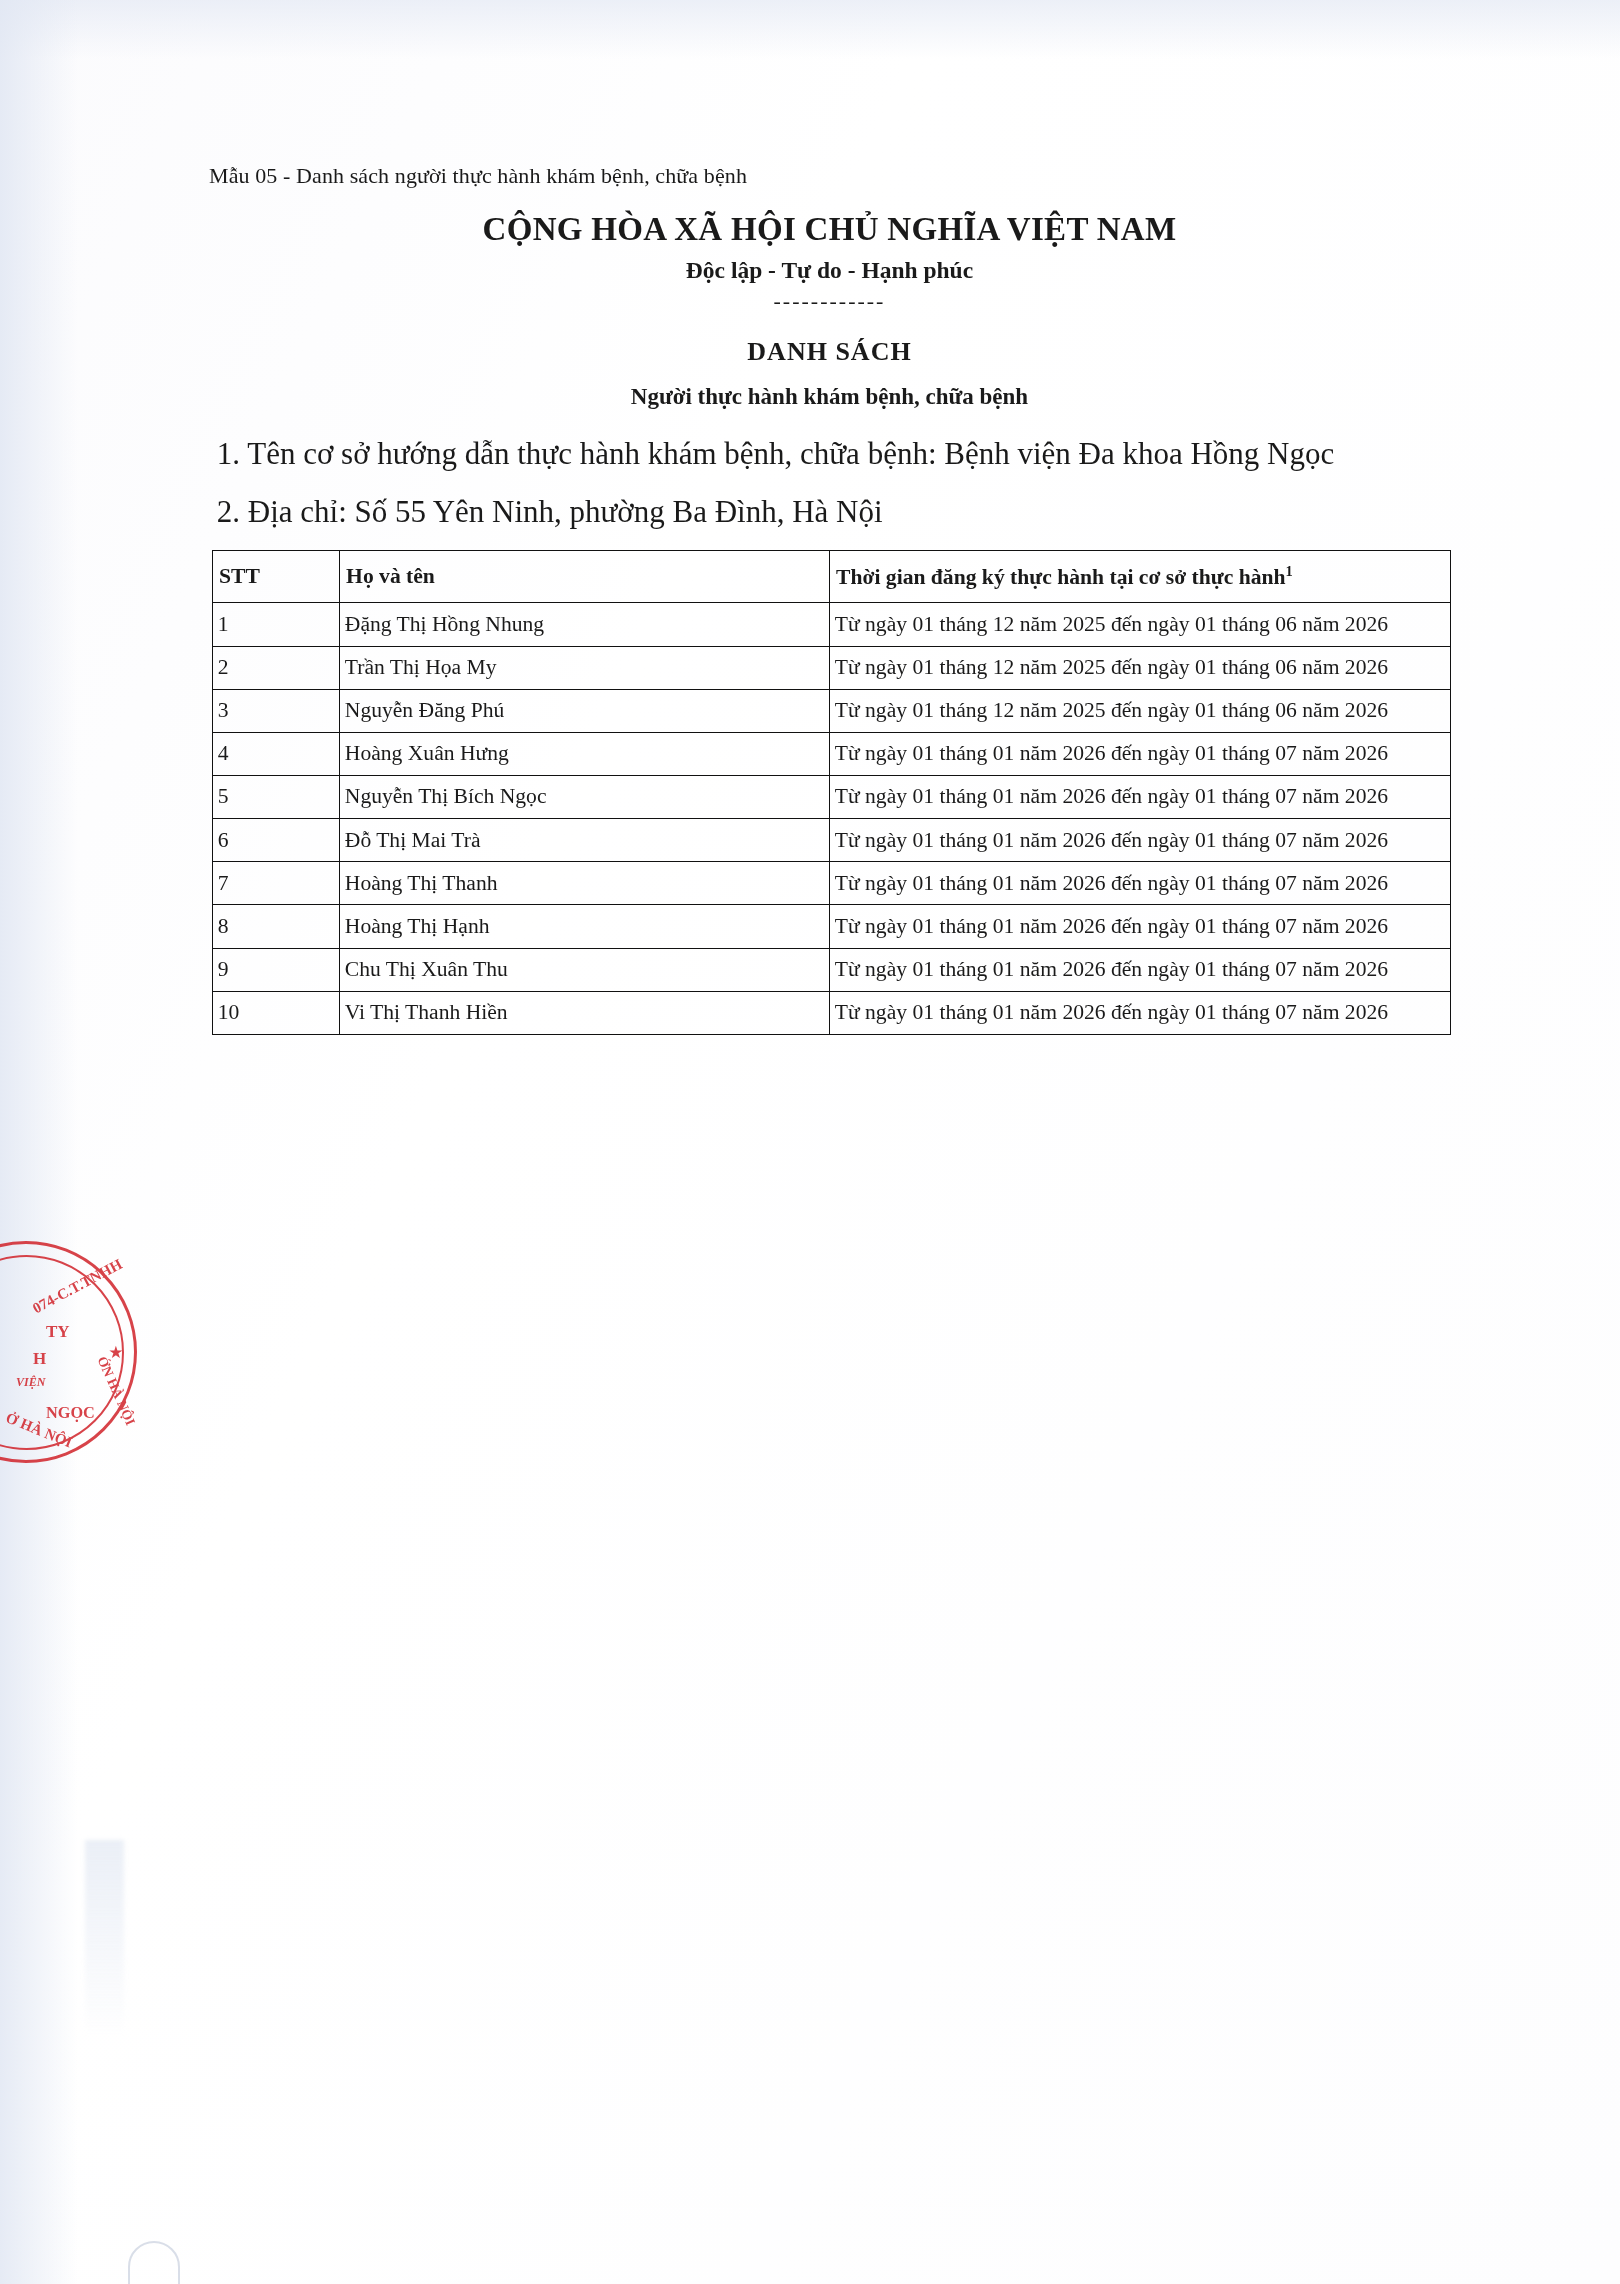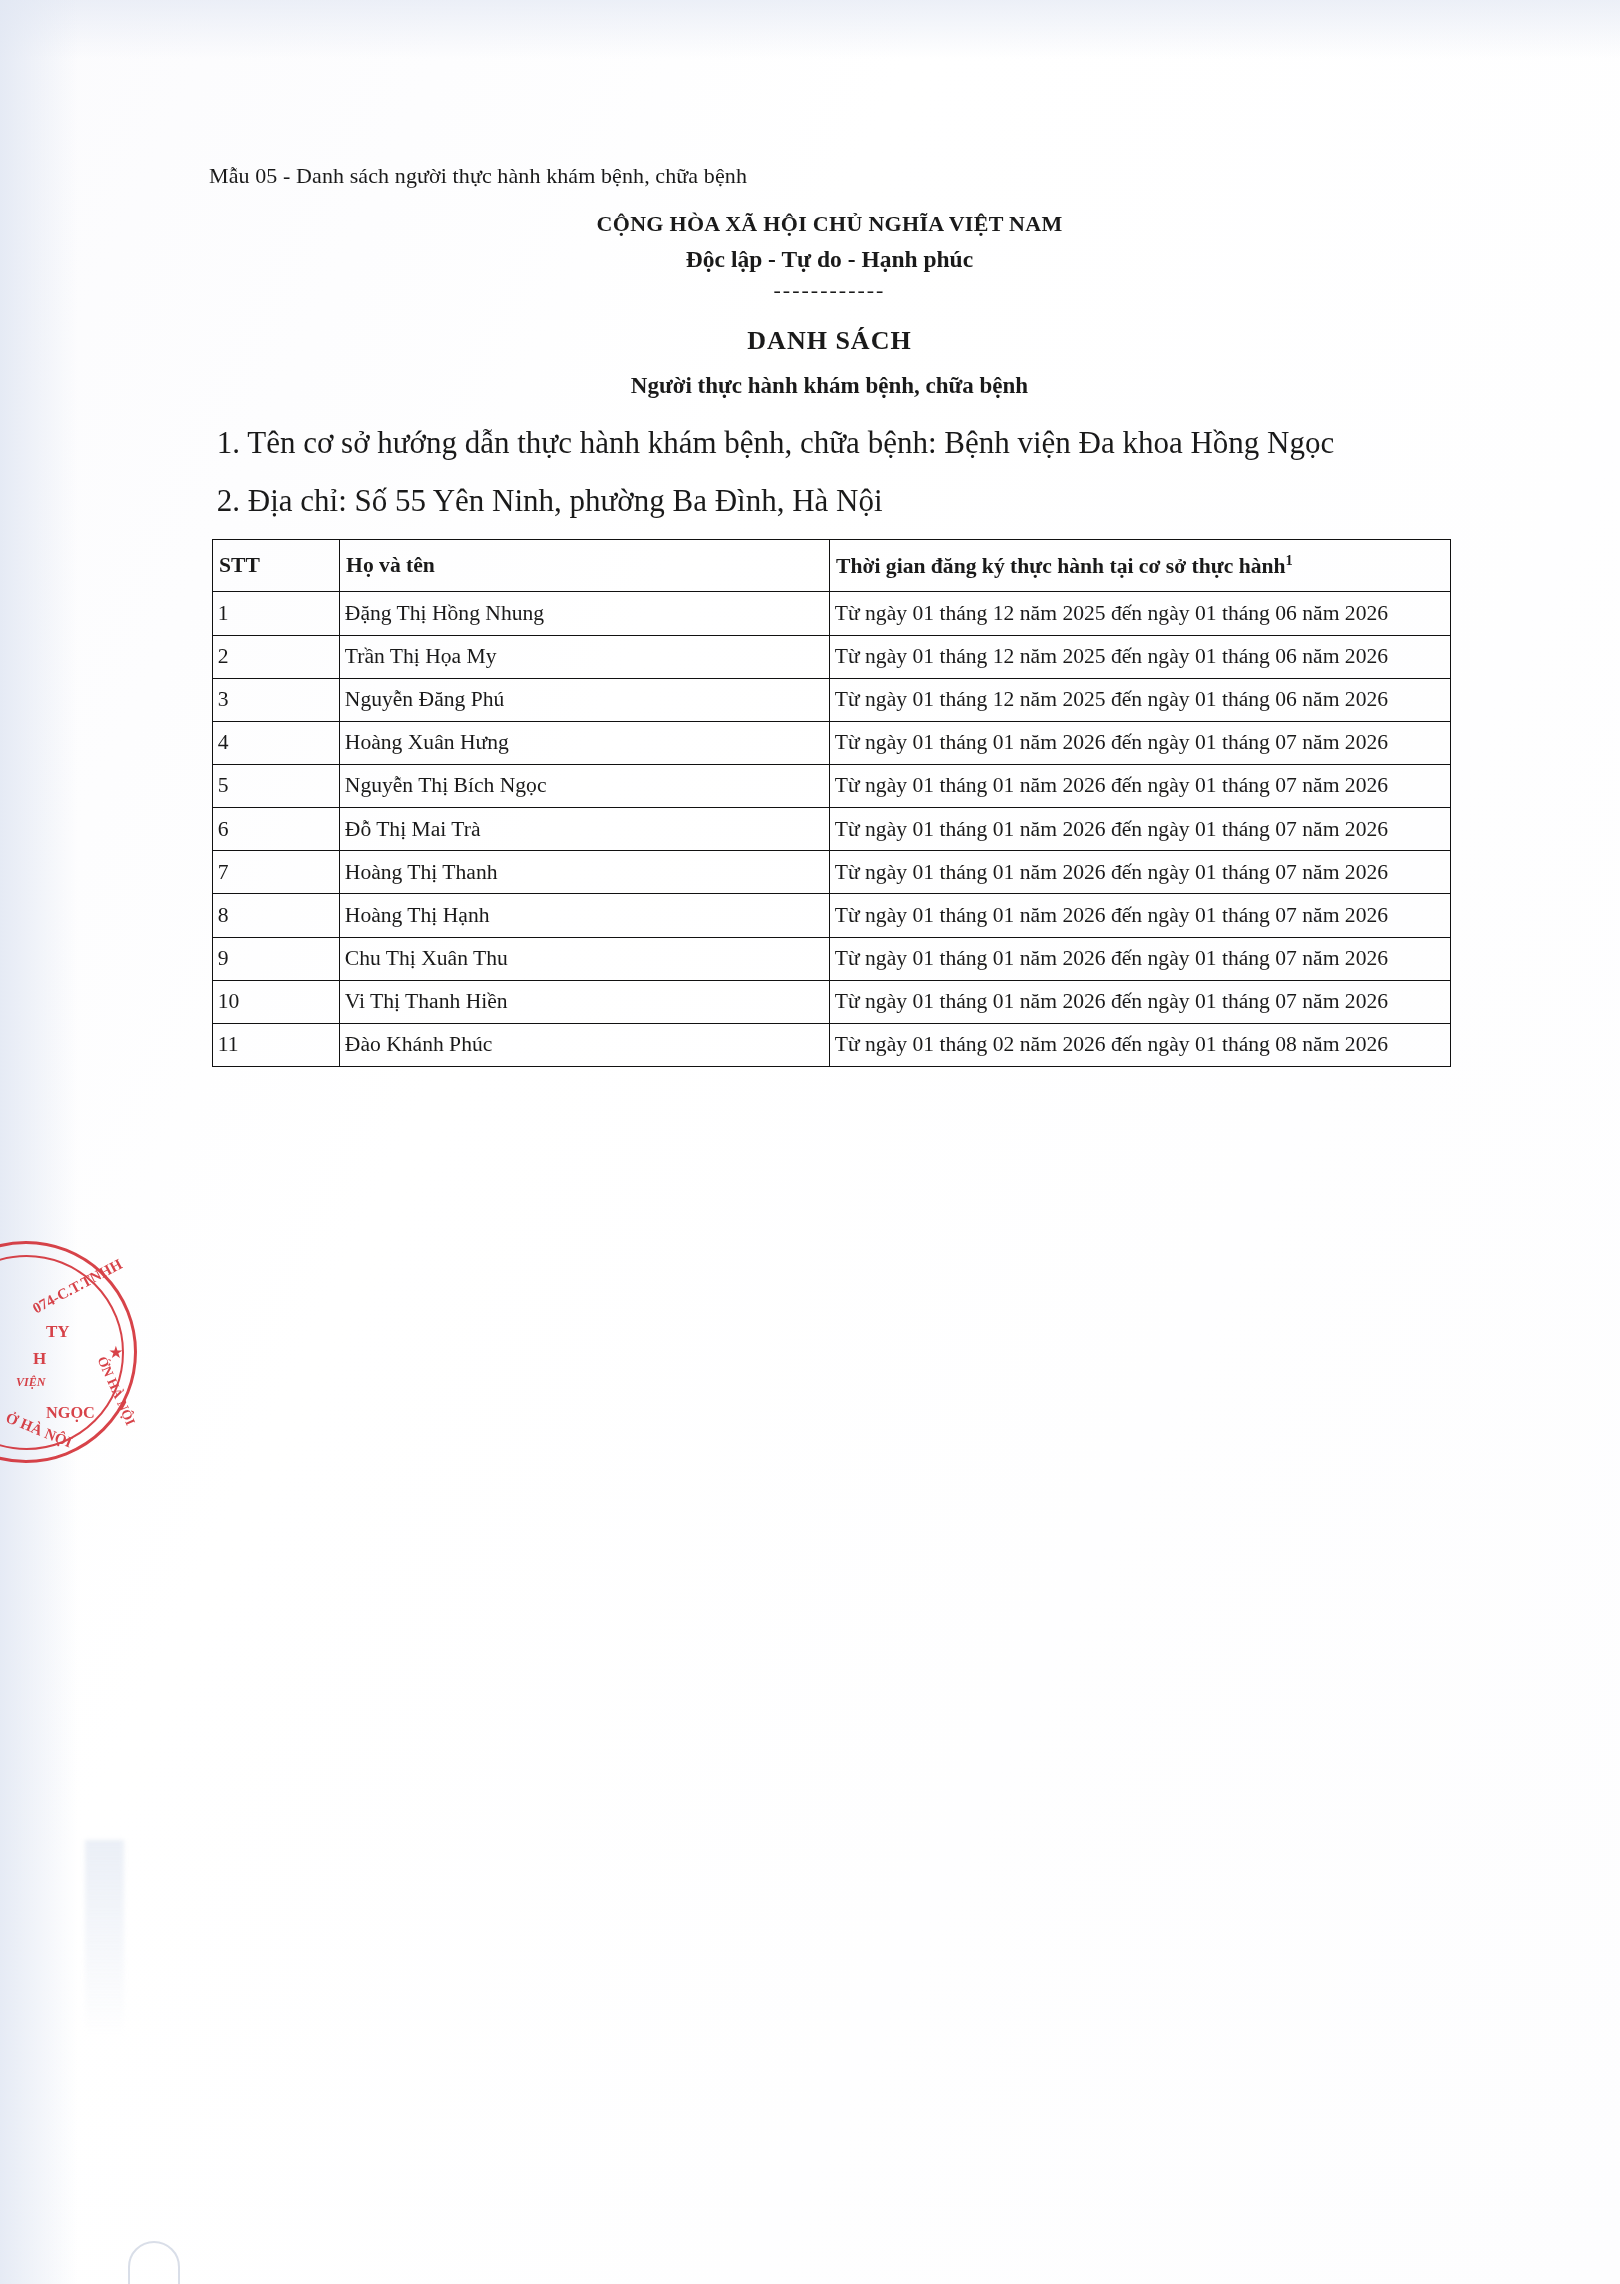--- a/index.html
+++ b/index.html
@@ -50,21 +50,21 @@
     font-weight: normal;
     font-size: 22px;
     letter-spacing: 0.1px;
     margin: 0 0 22px 0;
   }
 
   .center { text-align: center; }
 
   .nation {
     font-weight: bold;
-    font-size: 22px;
+    font-size: 33px;
     letter-spacing: 0.3px;
     margin: 0 0 9.1px 0;
   }
   .motto {
     font-weight: bold;
     font-size: 23.5px;
     margin: 0 0 3.9px 0;
   }
   .dashes {
     font-size: 22px;
@@ -271,25 +271,20 @@
         </tr>
         <tr>
           <td class="stt">9</td>
           <td class="name">Chu Thị Xuân Thu</td>
           <td class="time">Từ ngày 01 tháng 01 năm 2026 đến ngày 01 tháng 07 năm 2026</td>
         </tr>
         <tr>
           <td class="stt">10</td>
           <td class="name">Vi Thị Thanh Hiền</td>
           <td class="time">Từ ngày 01 tháng 01 năm 2026 đến ngày 01 tháng 07 năm 2026</td>
-        </tr>
-        <tr>
-          <td class="stt">11</td>
-          <td class="name">Đào Khánh Phúc</td>
-          <td class="time">Từ ngày 01 tháng 02 năm 2026 đến ngày 01 tháng 08 năm 2026</td>
         </tr>
       </tbody>
     </table>
   </div>
 
   <div class="seal">
     <span class="seal-star">★</span>
     <span class="seal-txt seal-t1">074-C.T.TNHH</span>
     <span class="seal-txt seal-t2">TY</span>
     <span class="seal-txt seal-t3">H</span>

